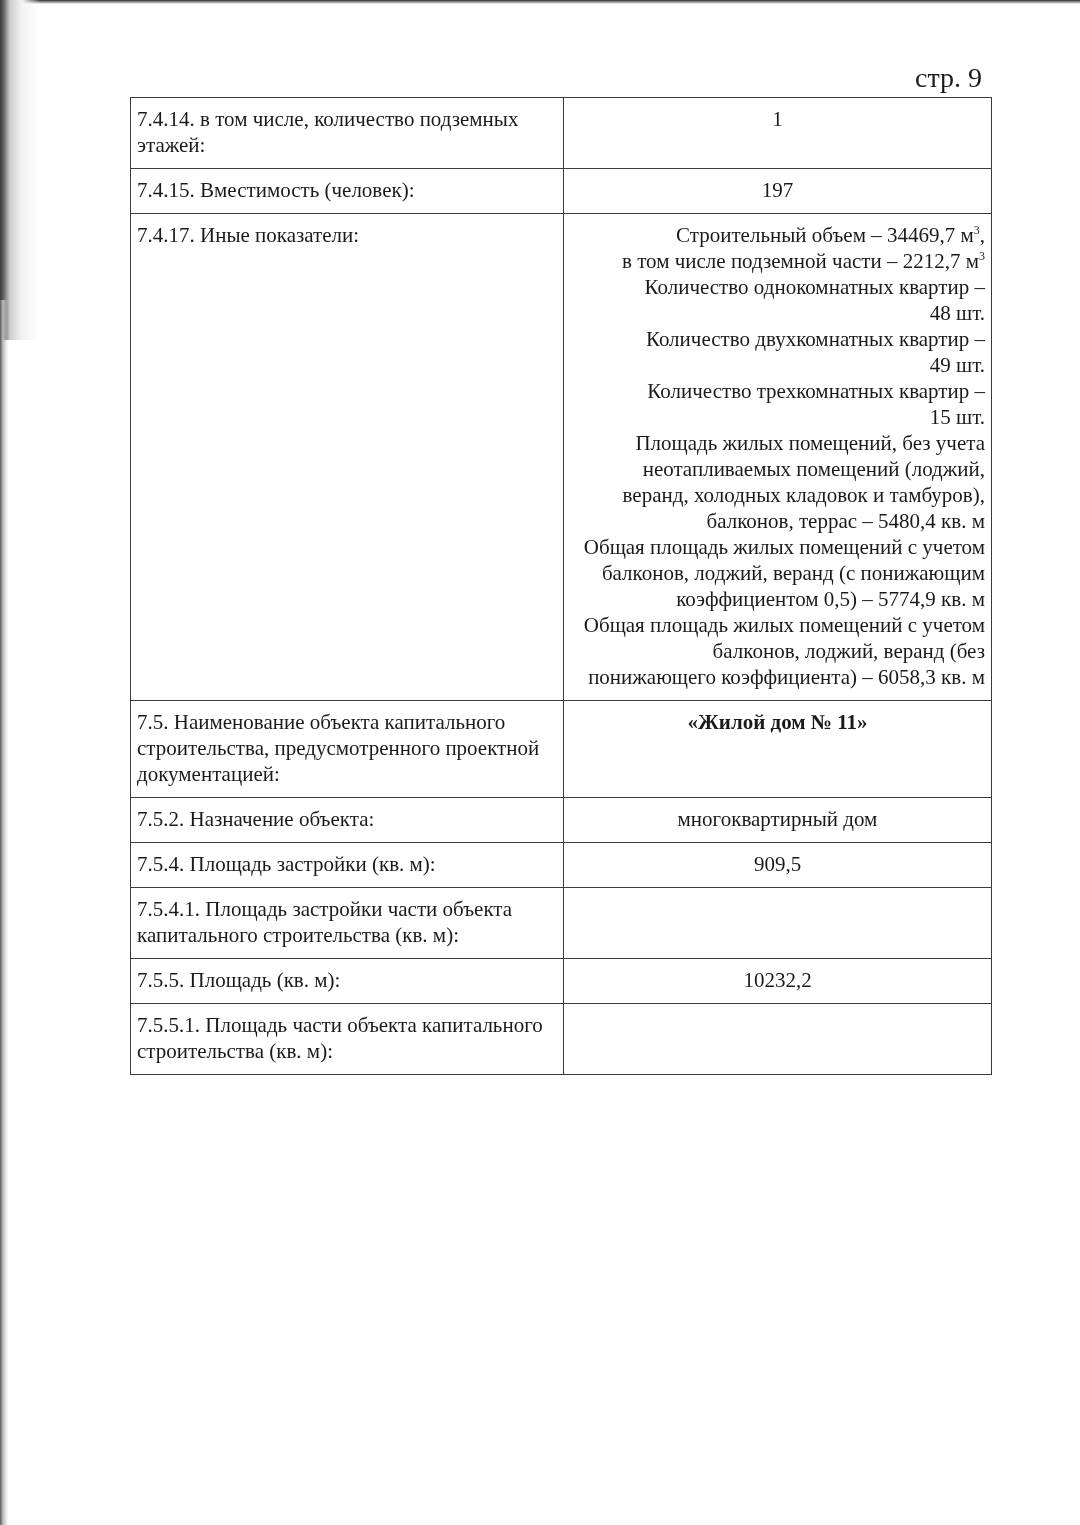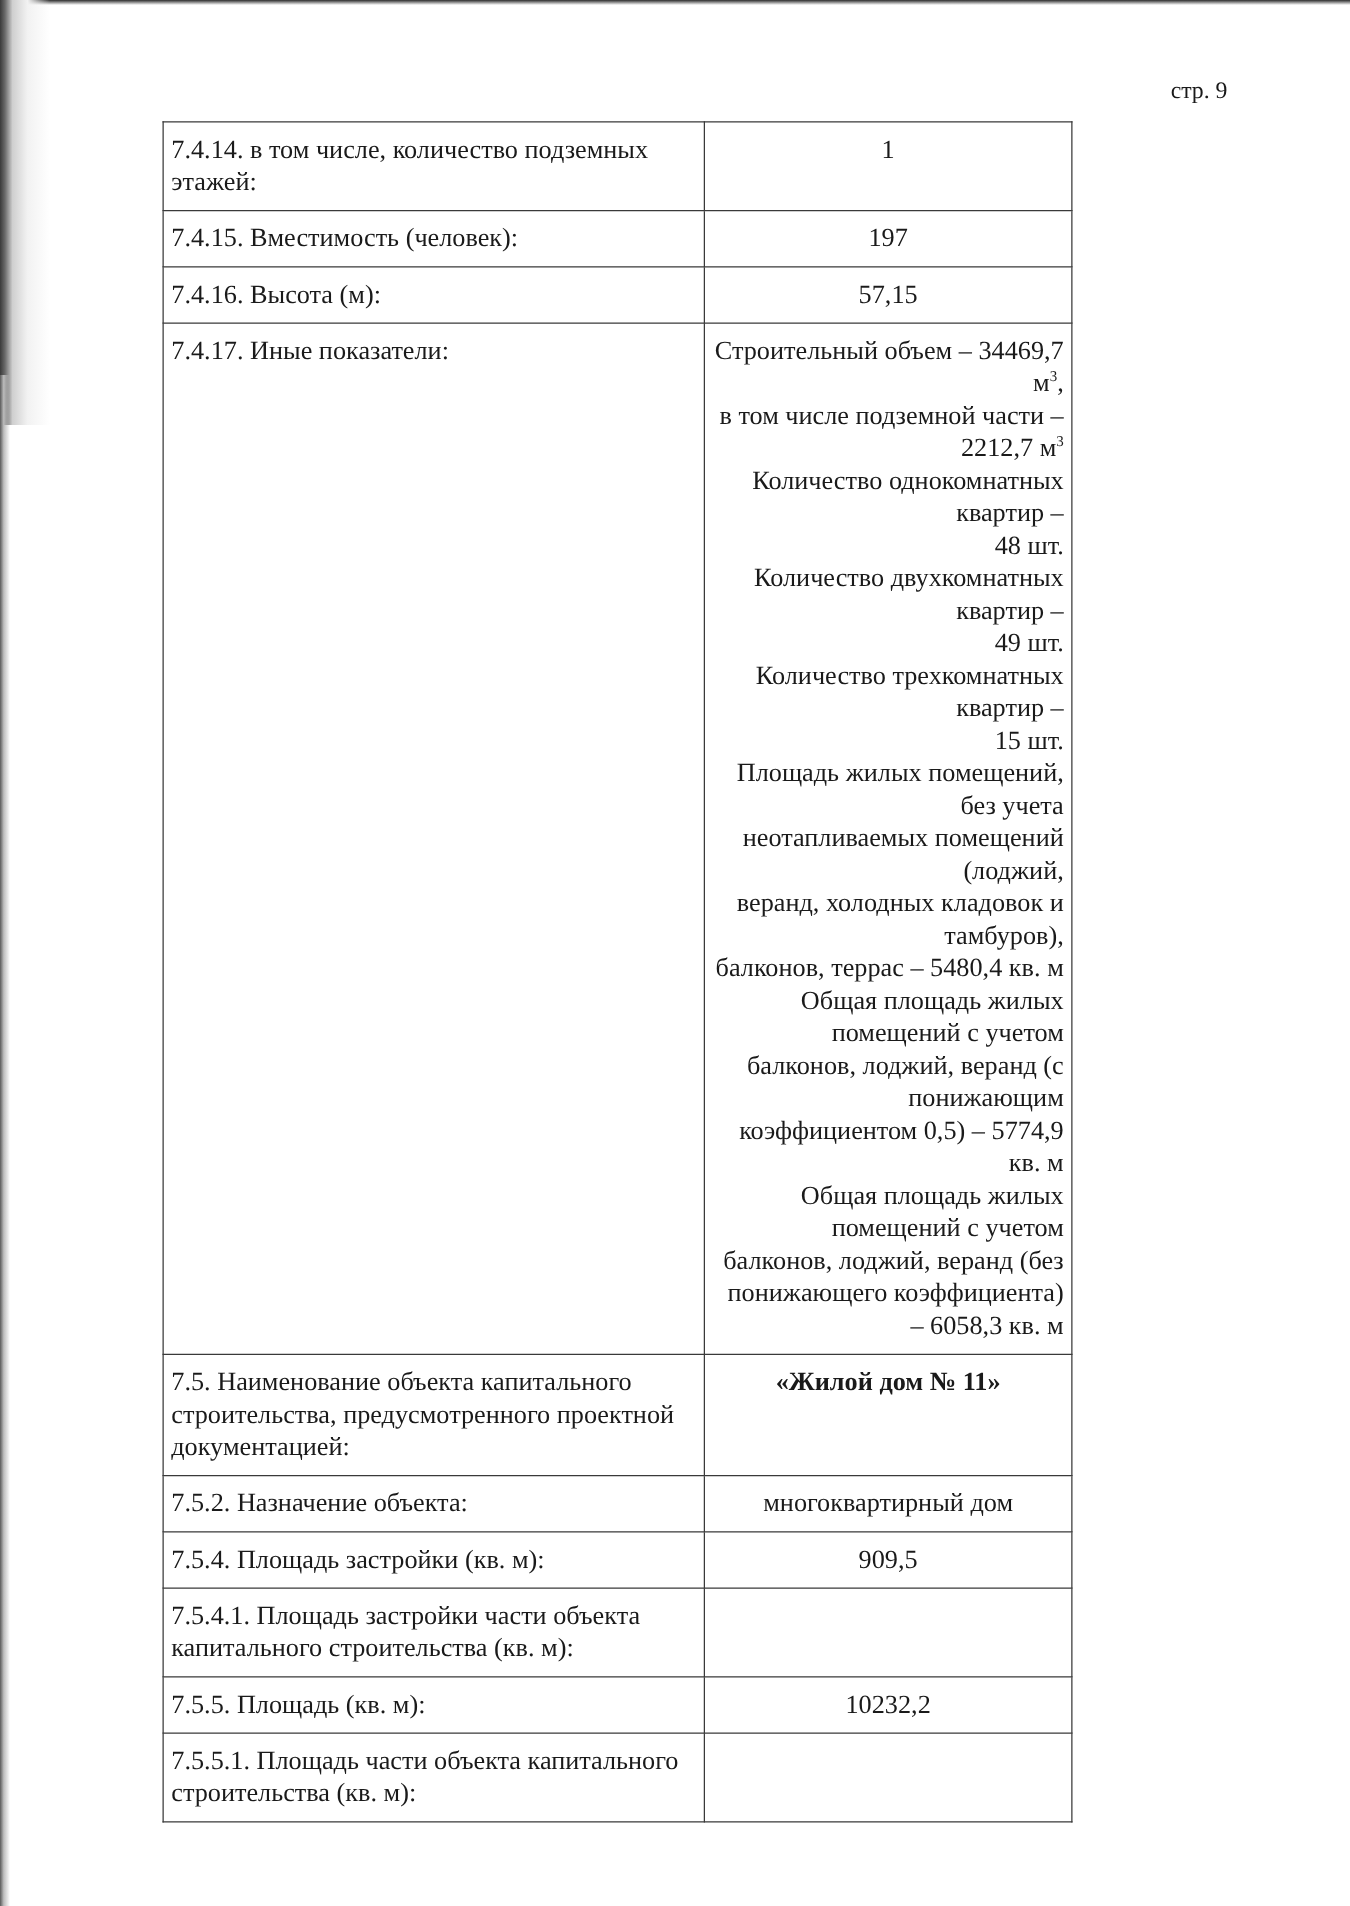--- a/index.html
+++ b/index.html
@@ -36,27 +36,27 @@
       left: 0;
       top: 0;
       width: 1080px;
       height: 4px;
       background: linear-gradient(to bottom, #2c2c2c, rgba(255,255,255,0));
     }
     .page-number {
       position: absolute;
       right: 98px;
       top: 62px;
-      font-size: 19px;
+      font-size: 28px;
     }
     table.doc-table {
       position: absolute;
       left: 130px;
       top: 97px;
-      width: 728px;
+      width: 862px;
       border-collapse: collapse;
       table-layout: fixed;
     }
     .doc-table td {
       border: 1.5px solid #3a3a3a;
       vertical-align: top;
       font-size: 21px;
       line-height: 26px;
       padding: 8px 6px 10px 6px;
     }
@@ -96,24 +96,20 @@
   <tbody>
     <tr>
       <td class="label-cell">7.4.14. в том числе, количество подземных этажей:</td>
       <td class="value-cell h-one">1</td>
     </tr>
     <tr>
       <td class="label-cell">7.4.15. Вместимость (человек):</td>
       <td class="value-cell">197</td>
     </tr>
     <tr>
-      <td class="label-cell">7.4.16. Высота (м):</td>
-      <td class="value-cell">57,15</td>
-    </tr>
-    <tr>
       <td class="label-cell">7.4.17. Иные показатели:</td>
       <td class="value-cell multiline">
         <span class="line"><span>Строительный объем – 34469,7 м</span><sup>3</sup><span>,</span></span>
         <span class="line"><span>в том числе подземной части – 2212,7 м</span><sup>3</sup><span></span></span>
         <span class="line">Количество однокомнатных квартир –</span>
         <span class="line">48 шт.</span>
         <span class="line">Количество двухкомнатных квартир –</span>
         <span class="line">49 шт.</span>
         <span class="line">Количество трехкомнатных квартир –</span>
         <span class="line">15 шт.</span>

